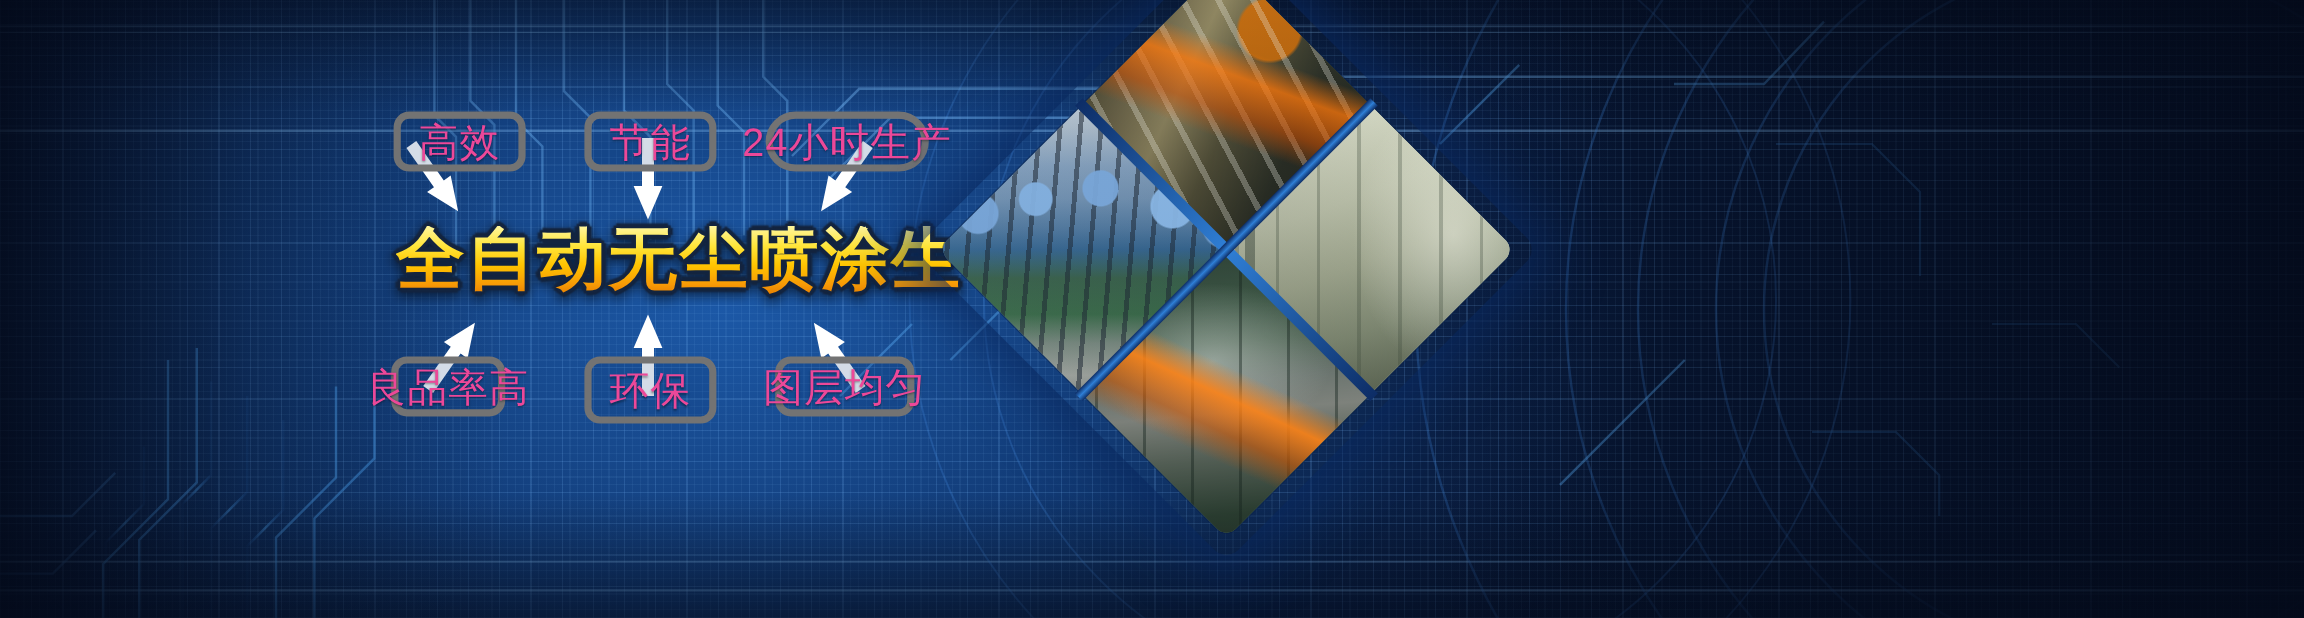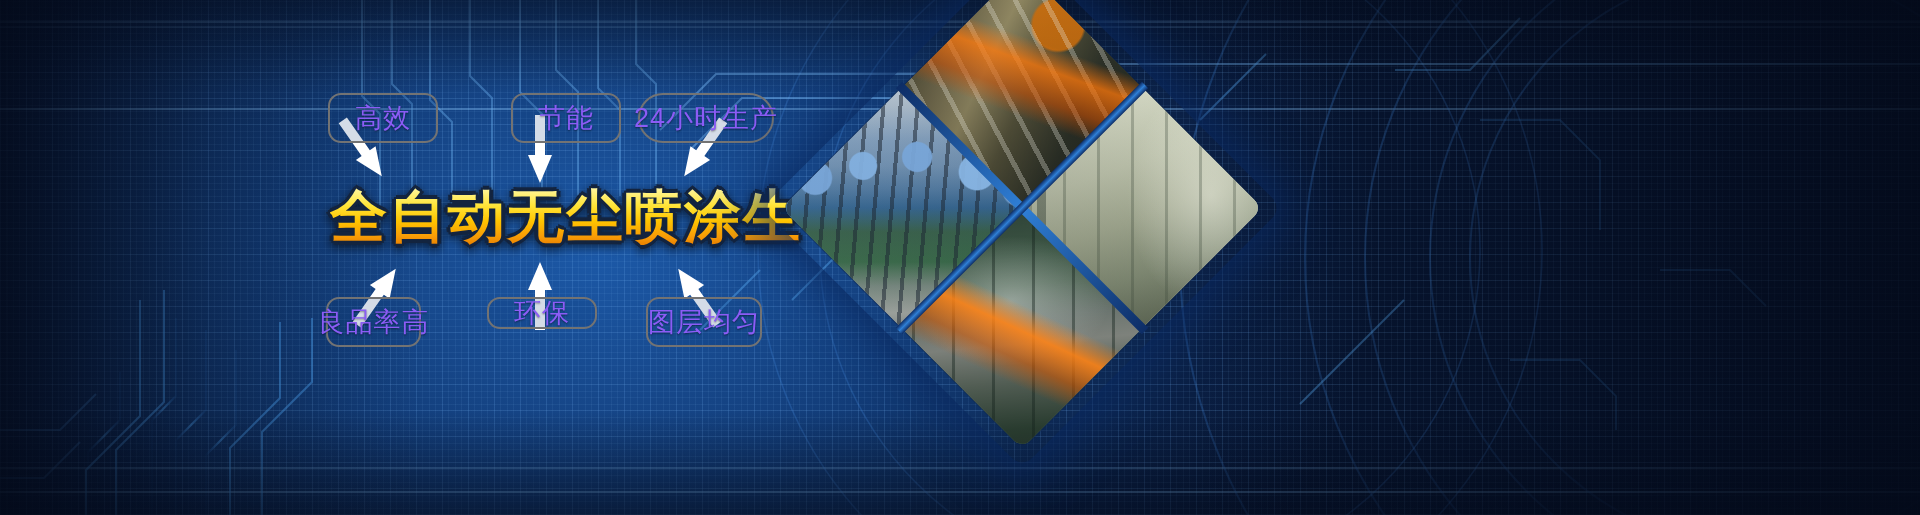--- a/index.html
+++ b/index.html
@@ -44,24 +44,24 @@
       repeating-linear-gradient(90deg, rgba(140,200,255,.07) 0 1px, rgba(0,0,0,0) 1px 6.5px);
   }
   .bg-svg{position:absolute;inset:0;width:1920px;height:515px;}
 
   
   .cluster{position:absolute;left:0;top:0;width:860px;height:515px;}
 
   .badge{
     position:absolute;
     display:flex;align-items:center;justify-content:center;
-    border:2px solid #737373;
+    border:6px solid #737373;
     border-radius:13px;
-    color:#8b5cf6;
-    font-size:27px;
+    color:#ec4899;
+    font-size:33px;
     letter-spacing:1px;
     line-height:1;
     white-space:nowrap;
     background:rgba(16,60,122,.18);
     text-shadow:0 1px 2px rgba(0,0,0,.45);
   }
 
   .title{
     position:absolute;
     left:330px;top:188px;
@@ -307,29 +307,29 @@
         </g>
 
         <g transform="translate(700,300) rotate(145)">
           <path d="M0 38 L-12 10 L-5 10 L-5 -30 L5 -30 L5 10 L12 10 Z"></path>
         </g>
       </g>
     </svg>
 
     <div class="badge" style="left:328px;top:93px;width:110px;height:50px;">高效</div>
 
-    <div class="badge" style="left:511px;top:93px;width:110px;height:50px;">节能</div>
+    <div class="badge" style="left:487px;top:93px;width:110px;height:50px;">节能</div>
 
     <div class="badge" style="left:638px;top:93px;width:136px;height:50px;border-radius:25px;">24小时生产</div>
 
     <div class="title">全自动无尘喷涂生产线</div>
 
     <div class="badge" style="left:326px;top:297px;width:95px;height:50px;">良品率高</div>
 
-    <div class="badge" style="left:487px;top:297px;width:110px;height:32px;">环保</div>
+    <div class="badge" style="left:487px;top:297px;width:110px;height:56px;">环保</div>
 
     <div class="badge" style="left:646px;top:297px;width:116px;height:50px;">图层均匀</div>
   </div>
 
   <div class="dglow"></div>
   <div class="diamond">
     <div class="dwrap">
       <div class="tile tl">
         <div class="inner p-robot"></div>
       </div>

